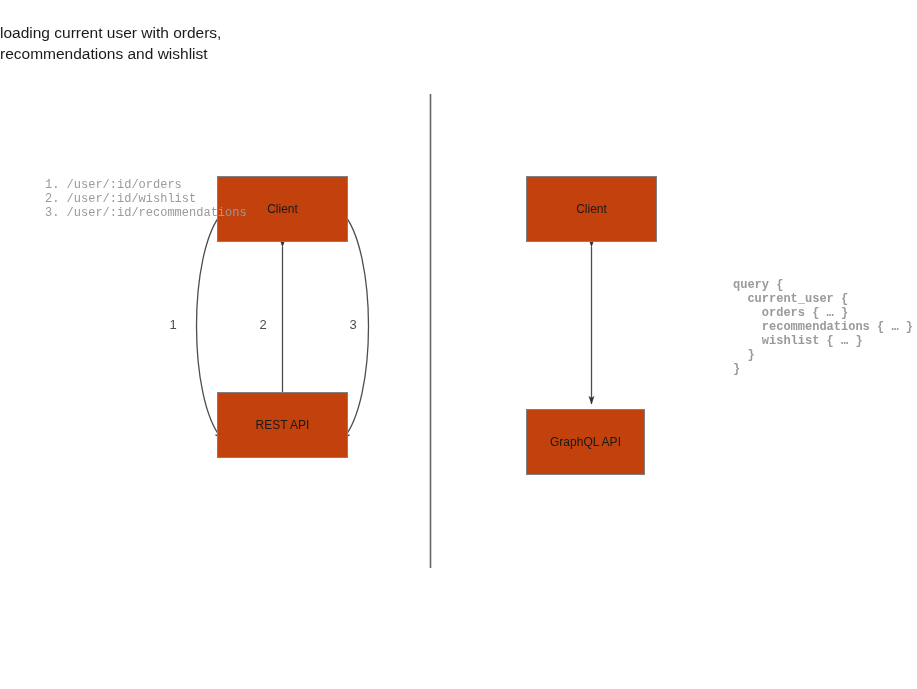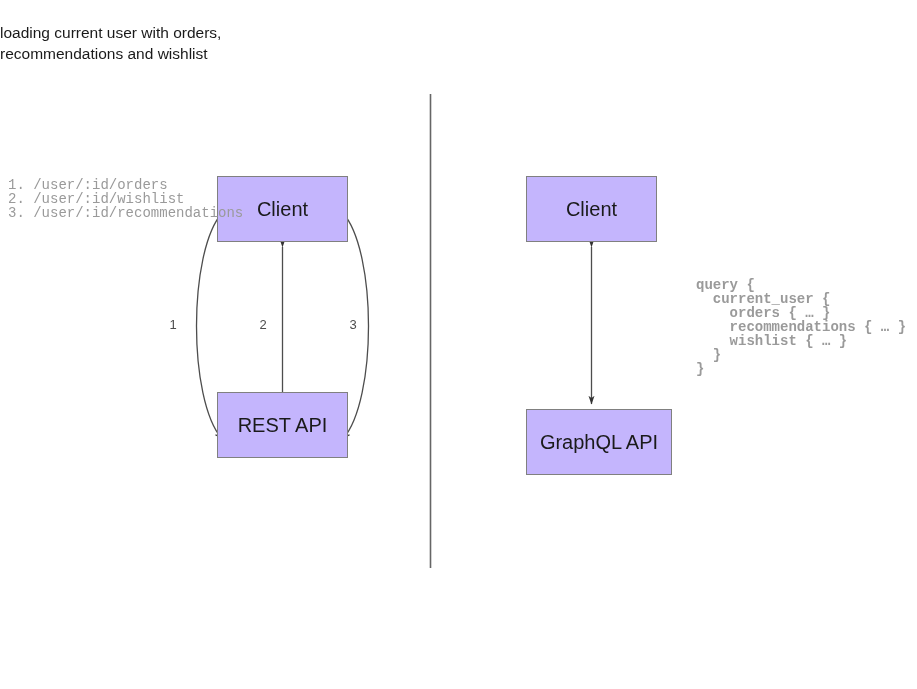--- a/index.html
+++ b/index.html
@@ -17,54 +17,55 @@
     left:0;right:0;top:22px;
     font-family:"Liberation Sans", sans-serif;
     font-size:15.5px;
     line-height:21px;
     color:#1a1a1a;
     white-space:pre-line;
   }
 
   .node-box{
     position:absolute;
-    background:#c4b5fd;
+    background:#c2410c;
     border:1px solid #808080;
     box-sizing:border-box;
     display:flex;
     align-items:center;
     justify-content:center;
     font-family:"Liberation Sans", sans-serif;
-    font-size:20px;
+    font-size:12px;
     color:#1a1a1a;
   }
   #rest-client{left:217px;top:176px;width:131px;height:66px;}
   #rest-api{left:217px;top:392px;width:131px;height:66px;}
   #gql-client{left:526px;top:176px;width:131px;height:66px;}
-  #gql-api{left:526px;top:409px;width:146px;height:66px;}
+  #gql-api{left:526px;top:409px;width:119px;height:66px;}
 
   .edge-label{
     position:absolute;
     font-family:"Liberation Sans", sans-serif;
     font-size:13px;
     color:#4d4d4d;
     text-align:center;
     width:20px;
   }
   #edge-label-1{left:163px;top:317px;}
   #edge-label-2{left:253px;top:317px;}
   #edge-label-3{left:343px;top:317px;}
 
   .code-block{
     position:absolute;
     font-family:"Liberation Mono", monospace;
-    font-size:14px;
+    font-size:12px;
     line-height:14px;
     color:#9a9a9a;
     white-space:pre;
+    margin-left:37px;
   }
   #rest-endpoints{left:8px;top:178px;}
   #gql-query{left:696px;top:278px;font-weight:bold;}
 </style>
 </head>
 <body>
 
 <svg id="canvas" viewBox="0 0 917 689" xmlns="http://www.w3.org/2000/svg">
   <defs>
     <marker id="ah" markerWidth="10" markerHeight="10" refX="8.2" refY="3.4" orient="auto" markerUnits="userSpaceOnUse">

